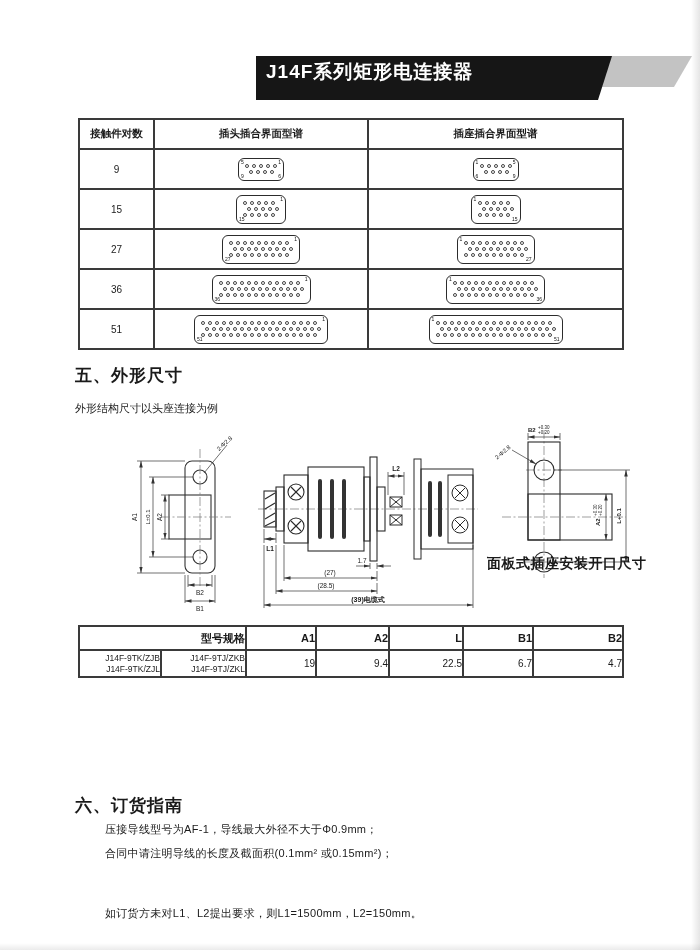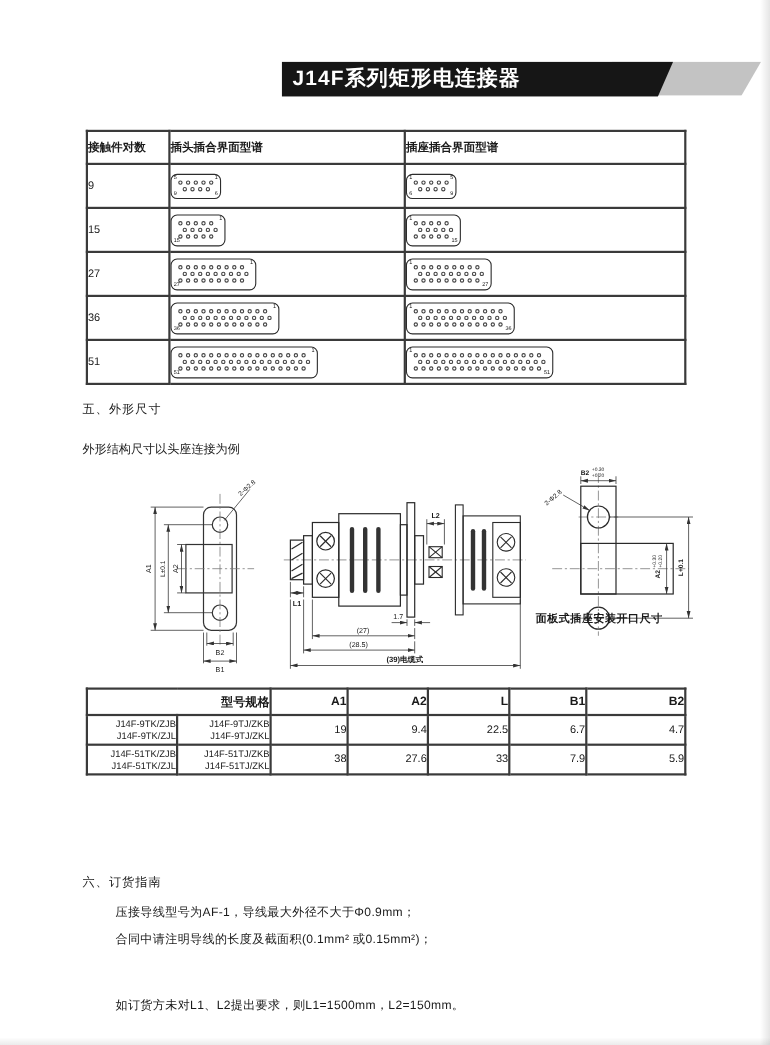--- a/index.html
+++ b/index.html
@@ -7,47 +7,47 @@
     width:700px;height:950px;position:relative;background:#ffffff;
     font-family:"Liberation Sans","DejaVu Sans",sans-serif;color:#1a1a1a;
     overflow:hidden;
   }
   
   .banner-tail{
     position:absolute;left:556px;top:56px;width:136px;height:31px;background:#c3c3c3;
     clip-path:polygon(0 0,100% 0,calc(100% - 18px) 100%,0 100%);
   }
   .banner{
-    position:absolute;left:256px;top:56px;width:356px;height:32px;background:#161616;
+    position:absolute;left:256px;top:56px;width:356px;height:44px;background:#161616;
     clip-path:polygon(0 0,100% 0,calc(100% - 14px) 100%,0 100%);
     color:#fff;font-size:19px;font-weight:bold;line-height:31px;padding-left:10px;
     box-sizing:border-box;letter-spacing:1px;
   }
   
   table{border-collapse:collapse;table-layout:fixed;}
   .ifc-table{position:absolute;left:78px;top:118px;width:544px;}
-  .ifc-table th,.ifc-table td{border:2px solid #3a3a3a;text-align:left;vertical-align:middle;padding:0;}
+  .ifc-table th,.ifc-table td{border:2px solid #3a3a3a;text-align:center;vertical-align:middle;padding:0;}
   .ifc-table th{height:28px;font-size:10.5px;font-weight:bold;}
   .ifc-table td{height:38px;font-size:10px;}
   
   .conn{display:inline-block;position:relative;border:1.2px solid #2c2c2c;border-radius:6px;
         padding:4px 6px;vertical-align:middle;background:#fff;}
   .crow{display:flex;gap:3px;height:5px;align-items:center;margin:1px 0;}
   .dot{width:4px;height:4px;border:1px solid #444;border-radius:50%;box-sizing:border-box;}
   .clabel{position:absolute;font-size:5px;line-height:5px;color:#111;}
   .clabel.tl{left:2px;top:1px;} .clabel.tr{right:2px;top:1px;}
   .clabel.bl{left:2px;bottom:1px;} .clabel.br{right:2px;bottom:1px;}
   
-  .sec-heading{position:absolute;left:75px;font-size:11px;font-weight:normal;letter-spacing:1px;}
+  .sec-heading{position:absolute;left:75px;font-size:17px;font-weight:bold;letter-spacing:1px;}
   .sec-caption{position:absolute;left:75px;font-size:11px;}
   
   .drawings{position:absolute;left:0;top:422px;width:700px;height:200px;}
   .drawings svg{position:absolute;overflow:visible;}
   svg text{fill:#1a1a1a;font-family:"Liberation Sans","DejaVu Sans",sans-serif;}
-  .draw-caption{position:absolute;left:487px;top:133px;font-size:10px;font-weight:bold;letter-spacing:0.5px;}
+  .draw-caption{position:absolute;left:487px;top:133px;font-size:14px;font-weight:bold;letter-spacing:0.5px;}
   
   .spec-table{position:absolute;left:78px;top:625px;width:544px;}
   .spec-table th,.spec-table td{border:2px solid #3a3a3a;text-align:right;vertical-align:middle;padding:0;}
   .spec-table th{height:22px;font-size:11px;font-weight:bold;}
   .spec-table td{height:25px;font-size:10px;}
   .spec-table td.model{font-size:8.5px;line-height:11px;padding-left:12px;}
   
   .order-line{position:absolute;left:105px;font-size:11px;letter-spacing:0.3px;}
   
   .edge-right{position:absolute;right:0;top:0;width:9px;height:100%;
@@ -609,35 +609,20 @@
         <td class="model">
           <div>J14F-9TJ/ZKB</div>
           <div>J14F-9TJ/ZKL</div>
         </td>
         <td>19</td>
         <td>9.4</td>
         <td>22.5</td>
         <td>6.7</td>
         <td>4.7</td>
       </tr>
-      <tr>
-        <td class="model">
-          <div>J14F-51TK/ZJB</div>
-          <div>J14F-51TK/ZJL</div>
-        </td>
-        <td class="model">
-          <div>J14F-51TJ/ZKB</div>
-          <div>J14F-51TJ/ZKL</div>
-        </td>
-        <td>38</td>
-        <td>27.6</td>
-        <td>33</td>
-        <td>7.9</td>
-        <td>5.9</td>
-      </tr>
     </tbody>
 </table>
 
 <div class="sec-heading" style="top:794px;">六、订货指南</div>
 <div id="order-lines">
     <div class="order-line" style="top: 822px;">压接导线型号为AF-1，导线最大外径不大于Φ0.9mm；</div>
     <div class="order-line" style="top: 846px;">合同中请注明导线的长度及截面积(0.1mm² 或0.15mm²)；</div>
     <div class="order-line" style="top: 870px; margin-top: 36px;">如订货方未对L1、L2提出要求，则L1=1500mm，L2=150mm。</div>
   </div>
 

